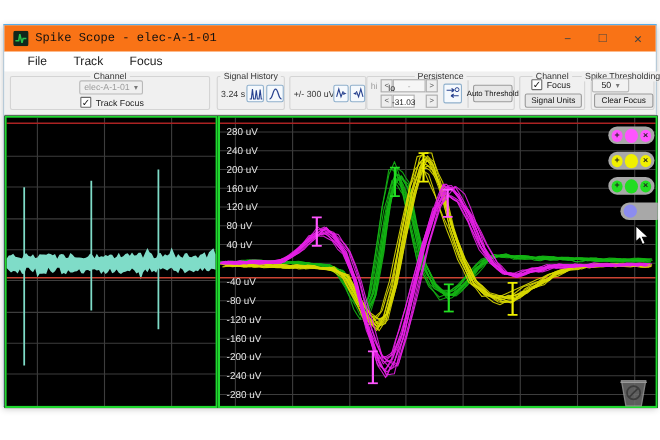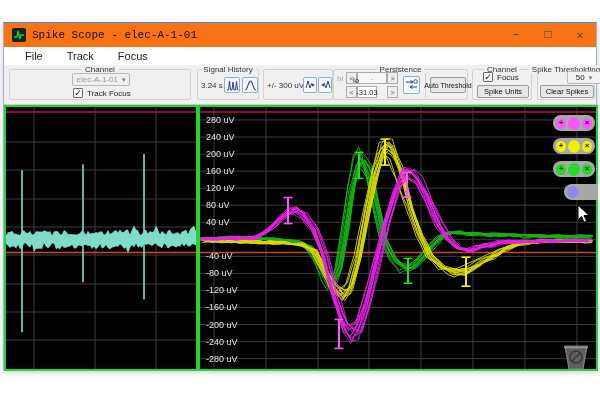--- a/index.html
+++ b/index.html
@@ -139,30 +139,30 @@
       <div class="vsep" style="left:91px;top:3px;height:25px;"></div>
       <div class="btn" style="left:96px;top:7px;width:36px;height:16px;font-size:7px;">Auto Threshold</div>
     </div>
 
     <div class="grp" style="left:468px;width:60px;">
       <span class="grp-title">Channel</span>
       <div class="check-row" style="left:10px;top:2px;">
         <span class="checkbox">✓</span>
         <span class="check-label">Focus</span>
       </div>
-      <div class="btn" style="left:4px;top:15px;width:52px;height:13px;">Spike Units</div>
+      <div class="btn" style="left:4px;top:15px;width:52px;height:13px;">Signal Units</div>
     </div>
 
     <div class="grp" style="left:533px;width:58px;">
       <span class="grp-title">Spike Thresholding</span>
-      <div class="combo" style="left:29px;top:1px;width:34px;height:13px;">
+      <div class="combo" style="left:0;top:1px;width:34px;height:13px;">
         <span>50</span>
         <span class="arr">▾</span>
       </div>
-      <div class="btn" style="left:2px;top:15px;width:54px;height:13px;">Clear Spikes</div>
+      <div class="btn" style="left:2px;top:15px;width:54px;height:13px;">Clear Focus</div>
     </div>
   </div>
 
   <div class="plot">
     <svg id="scope-left" style="left:0;" width="194" height="266" viewBox="0 0 194 266">
         <rect x="0" y="0" width="194" height="266" fill="#000000"></rect>
         <line x1="30" y1="2" x2="30" y2="264" stroke="#3d3d3d" stroke-width="1"></line>
         <line x1="91" y1="2" x2="91" y2="264" stroke="#3d3d3d" stroke-width="1"></line>
         <line x1="152" y1="2" x2="152" y2="264" stroke="#3d3d3d" stroke-width="1"></line>
         <line x1="2" y1="37" x2="192" y2="37" stroke="#3d3d3d" stroke-width="1"></line>

